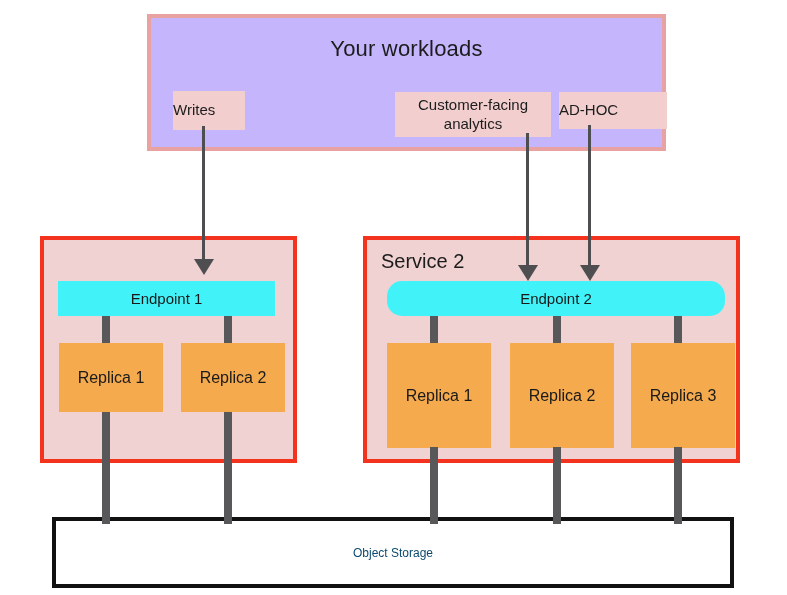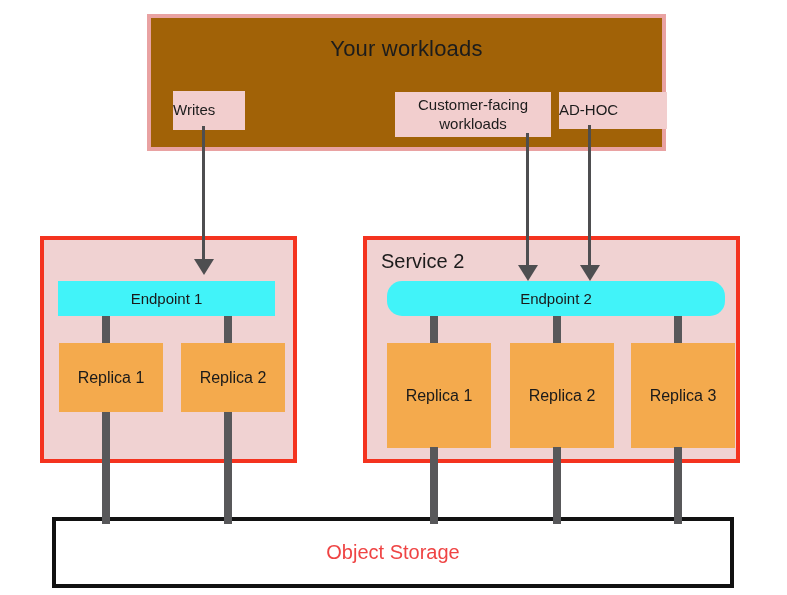--- a/index.html
+++ b/index.html
@@ -16,21 +16,21 @@
   html,body{margin:0;padding:0;background:#fff;}
   .canvas{
     position:relative;width:787px;height:595px;background:#ffffff;
     font-family:"Liberation Sans","DejaVu Sans",sans-serif;color:var(--text);
     overflow:hidden;
   }
   .canvas *{box-sizing:border-box;}
 
   
   .workloads{position:absolute;left:147px;top:14px;width:519px;height:137px;
-    border:4px solid var(--workloads-border);background:#a16207;z-index:1;}
+    border:4px solid var(--workloads-border);background:#c4b5fd;z-index:1;}
   .workloads-title{position:absolute;left:0;right:0;top:18px;text-align:center;
     font-size:22px;letter-spacing:.2px;color:var(--text);}
   .chip{position:absolute;background:var(--workload-chip-fill);color:var(--text);
     display:flex;align-items:center;justify-content:flex-start;text-align:center;
     font-size:15px;line-height:1.25;}
   .chip-writes{left:22px;top:73px;width:72px;height:39px;}
   .chip-customer{left:244px;top:74px;width:156px;height:45px;padding:2px 8px;}
   .chip-adhoc{left:408px;top:74px;width:108px;height:37px;}
 
   
@@ -73,34 +73,34 @@
   .a1-head{left:194px;top:259px;}
   .a2-shaft{left:526px;top:133px;height:133px;}
   .a2-head{left:518px;top:265px;}
   .a3-shaft{left:588px;top:125px;height:141px;}
   .a3-head{left:580px;top:265px;}
 
   
   .storage{position:absolute;left:52px;top:517px;width:682px;height:71px;
     border:4px solid #111;background:#fff;display:flex;align-items:center;
     justify-content:center;z-index:1;}
-  .storage-label{font-size:20px;color:#ef4444;}
+  .storage-label{font-size:12px;color:#0c4a6e;}
 </style>
 </head>
 <body>
 
 <div class="canvas">
 
   <div class="workloads">
     <div class="workloads-title">Your workloads</div>
     <div class="chip chip-writes">
       <span>Writes</span>
     </div>
     <div class="chip chip-customer">
-      <span>Customer-facing workloads</span>
+      <span>Customer-facing analytics</span>
     </div>
     <div class="chip chip-adhoc">
       <span>AD-HOC</span>
     </div>
   </div>
 
   <div class="arrow-shaft a1-shaft"></div>
   <div class="arrow-head a1-head"></div>
   <div class="arrow-shaft a2-shaft"></div>
   <div class="arrow-head a2-head"></div>

